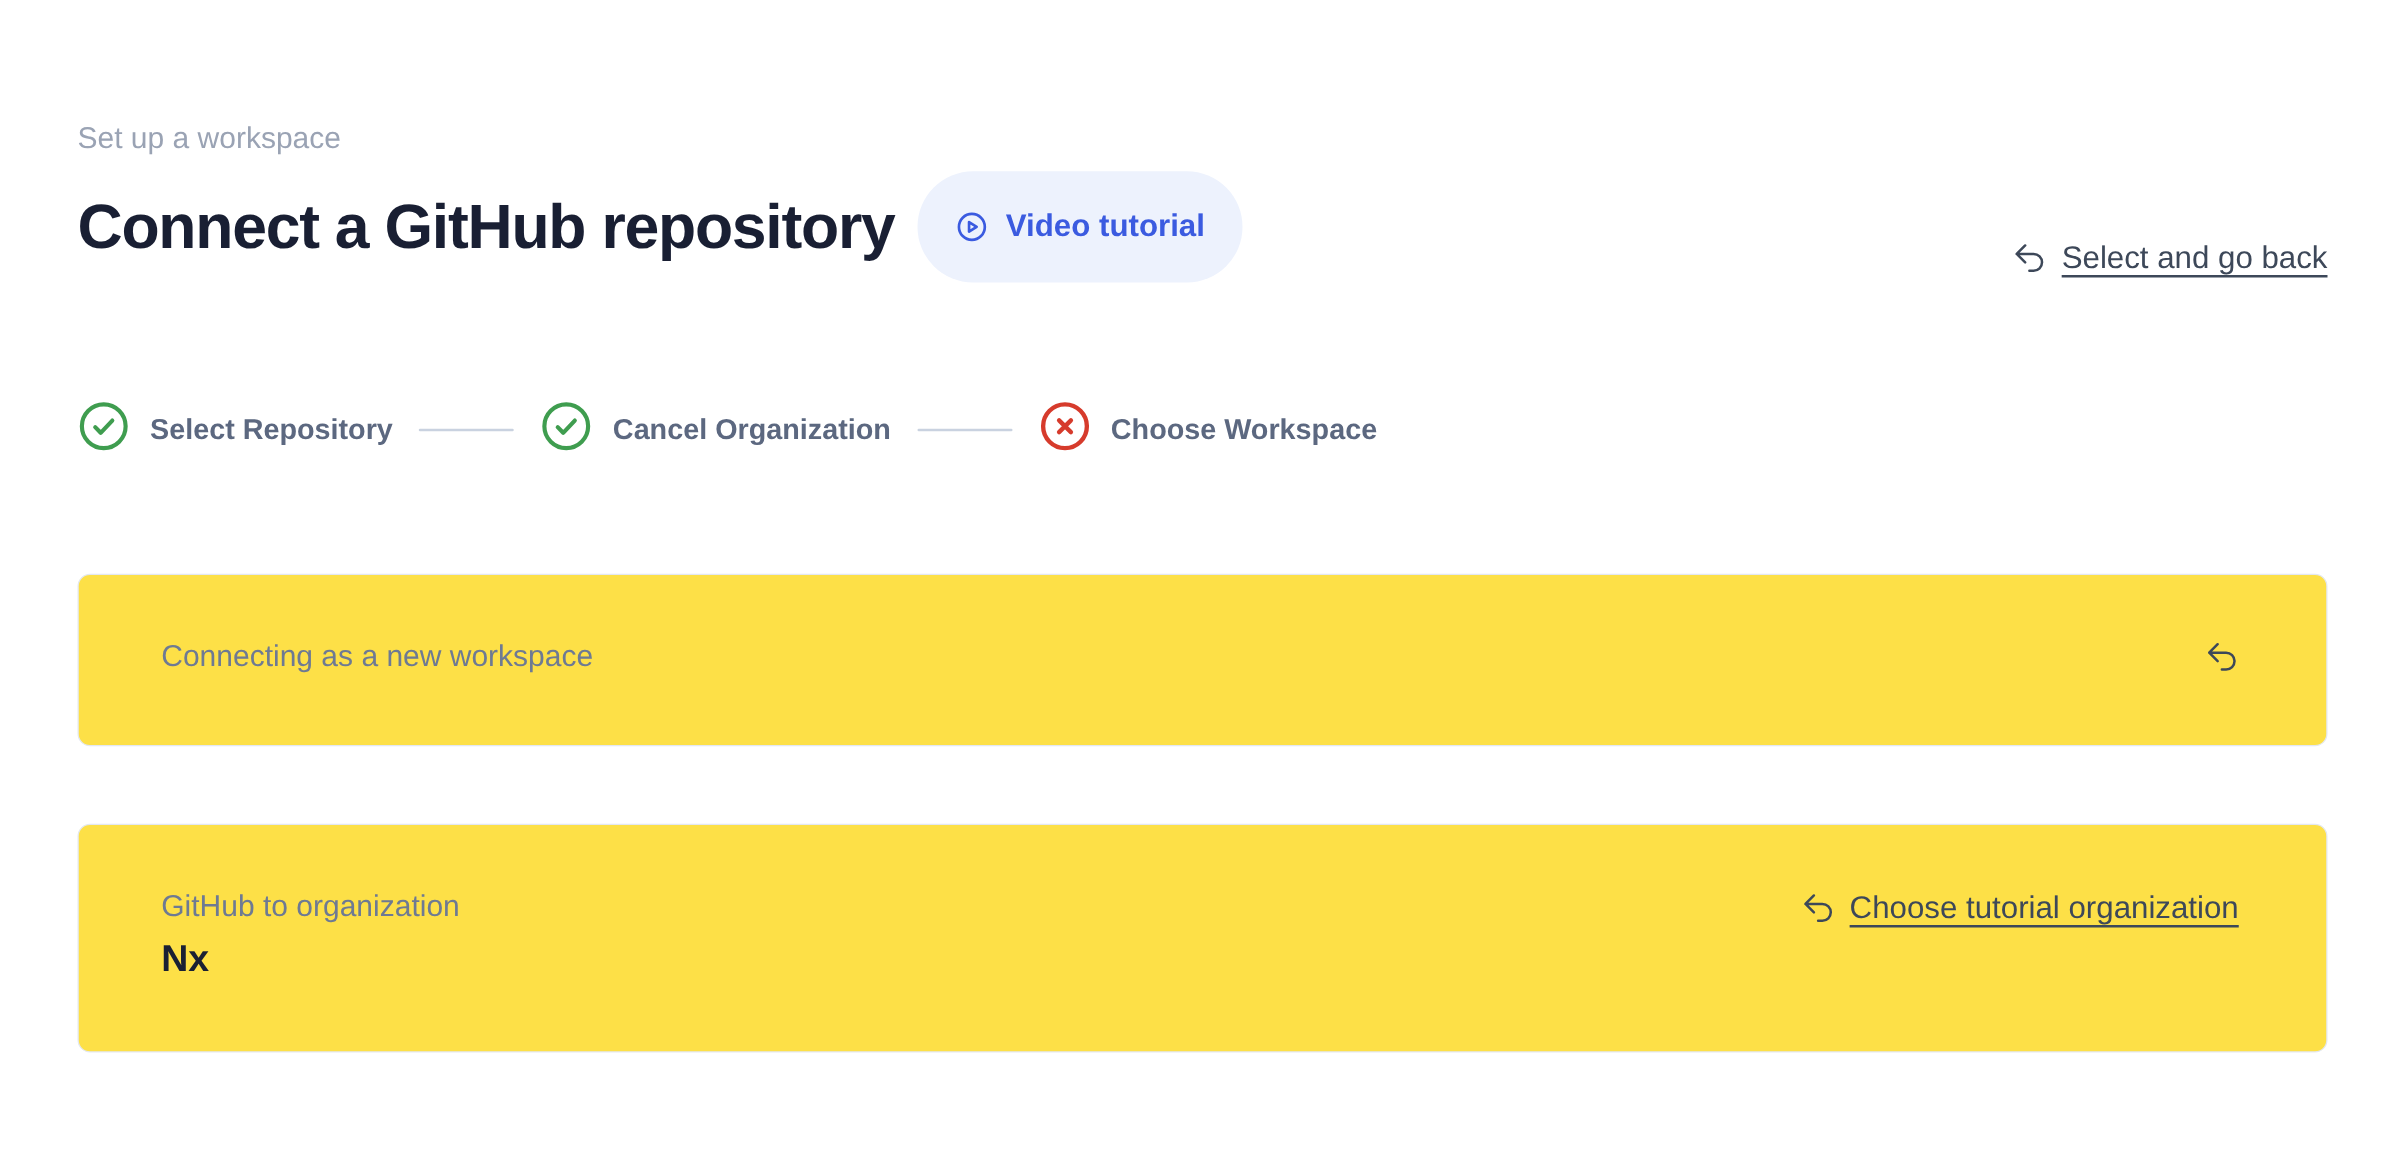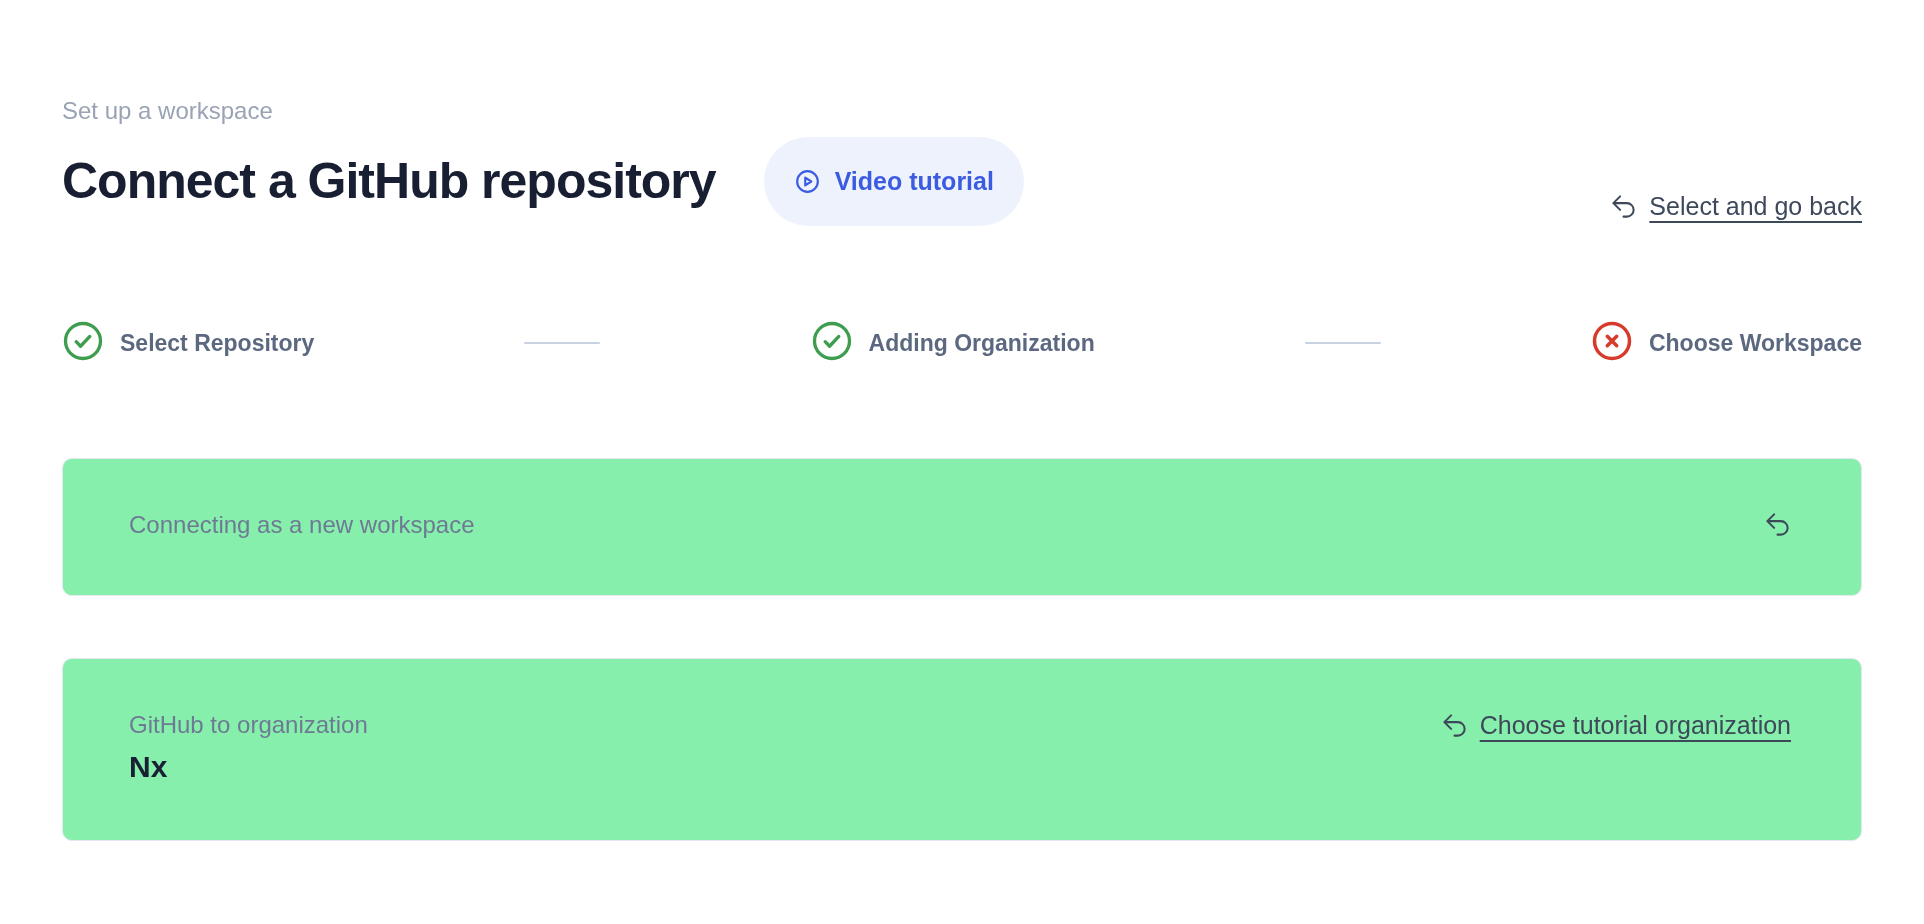--- a/index.html
+++ b/index.html
@@ -15,21 +15,21 @@
   
   .eyebrow {
     margin-top: 97px;
     font-size: 24px;
     color: #9aa3b4;
     font-weight: 400;
   }
   .title-row {
     display: flex;
     align-items: center;
-    gap: 48px;
+    gap: 18px;
     margin-top: 12px;
   }
   h1.page-title {
     font-size: 50px;
     font-weight: 800;
     letter-spacing: -1px;
     color: #191f33;
     line-height: 1.1;
   }
   .pill-button {
@@ -70,21 +70,21 @@
     text-decoration: underline;
     text-decoration-thickness: 1.5px;
     text-underline-offset: 6px;
   }
   .text-link svg { display: block; flex: none; }
 
   
   .stepper {
     margin-top: 94px;
     display: flex;
-    justify-content: space-between;
+    justify-content: flex-start;
     align-items: center;
     gap: 21px;
   }
   .step {
     display: flex;
     align-items: center;
     gap: 16px;
   }
   .step-label {
     font-size: 23px;
@@ -95,21 +95,21 @@
   .connector {
     width: 76px;
     height: 2px;
     border-radius: 1px;
     background: #c9d2e0;
   }
 
   
   .card {
     margin-top: 62px;
-    background: #86efac;
+    background: #fde047;
     border: 1px solid #e3e8f1;
     border-radius: 10px;
     padding: 52px 70px 56px 66px;
     display: flex;
     justify-content: space-between;
     align-items: flex-start;
   }
   .card.first { margin-top: 92px; }
   .card-label {
     font-size: 24px;
@@ -169,21 +169,21 @@
 
     <div class="connector"></div>
 
     <div class="step">
       <span class="step-icon">
         <svg width="42" height="42" viewBox="0 0 24 24" fill="none" stroke="#3f9d4f" stroke-width="1.9" stroke-linecap="round" stroke-linejoin="round">
           <circle cx="12" cy="12" r="10"></circle>
           <path d="m8.1 12.4 2.5 2.6 5.3-5.6"></path>
         </svg>
       </span>
-      <span class="step-label">Adding Organization</span>
+      <span class="step-label">Cancel Organization</span>
     </div>
 
     <div class="connector"></div>
 
     <div class="step">
       <span class="step-icon">
         <svg width="42" height="42" viewBox="0 0 24 24" fill="none" stroke="#d63b2c" stroke-width="2" stroke-linecap="round" stroke-linejoin="round">
           <circle cx="12" cy="12" r="10"></circle>
           <path d="m9.3 9.3 5.4 5.4M14.7 9.3l-5.4 5.4"></path>
         </svg>

